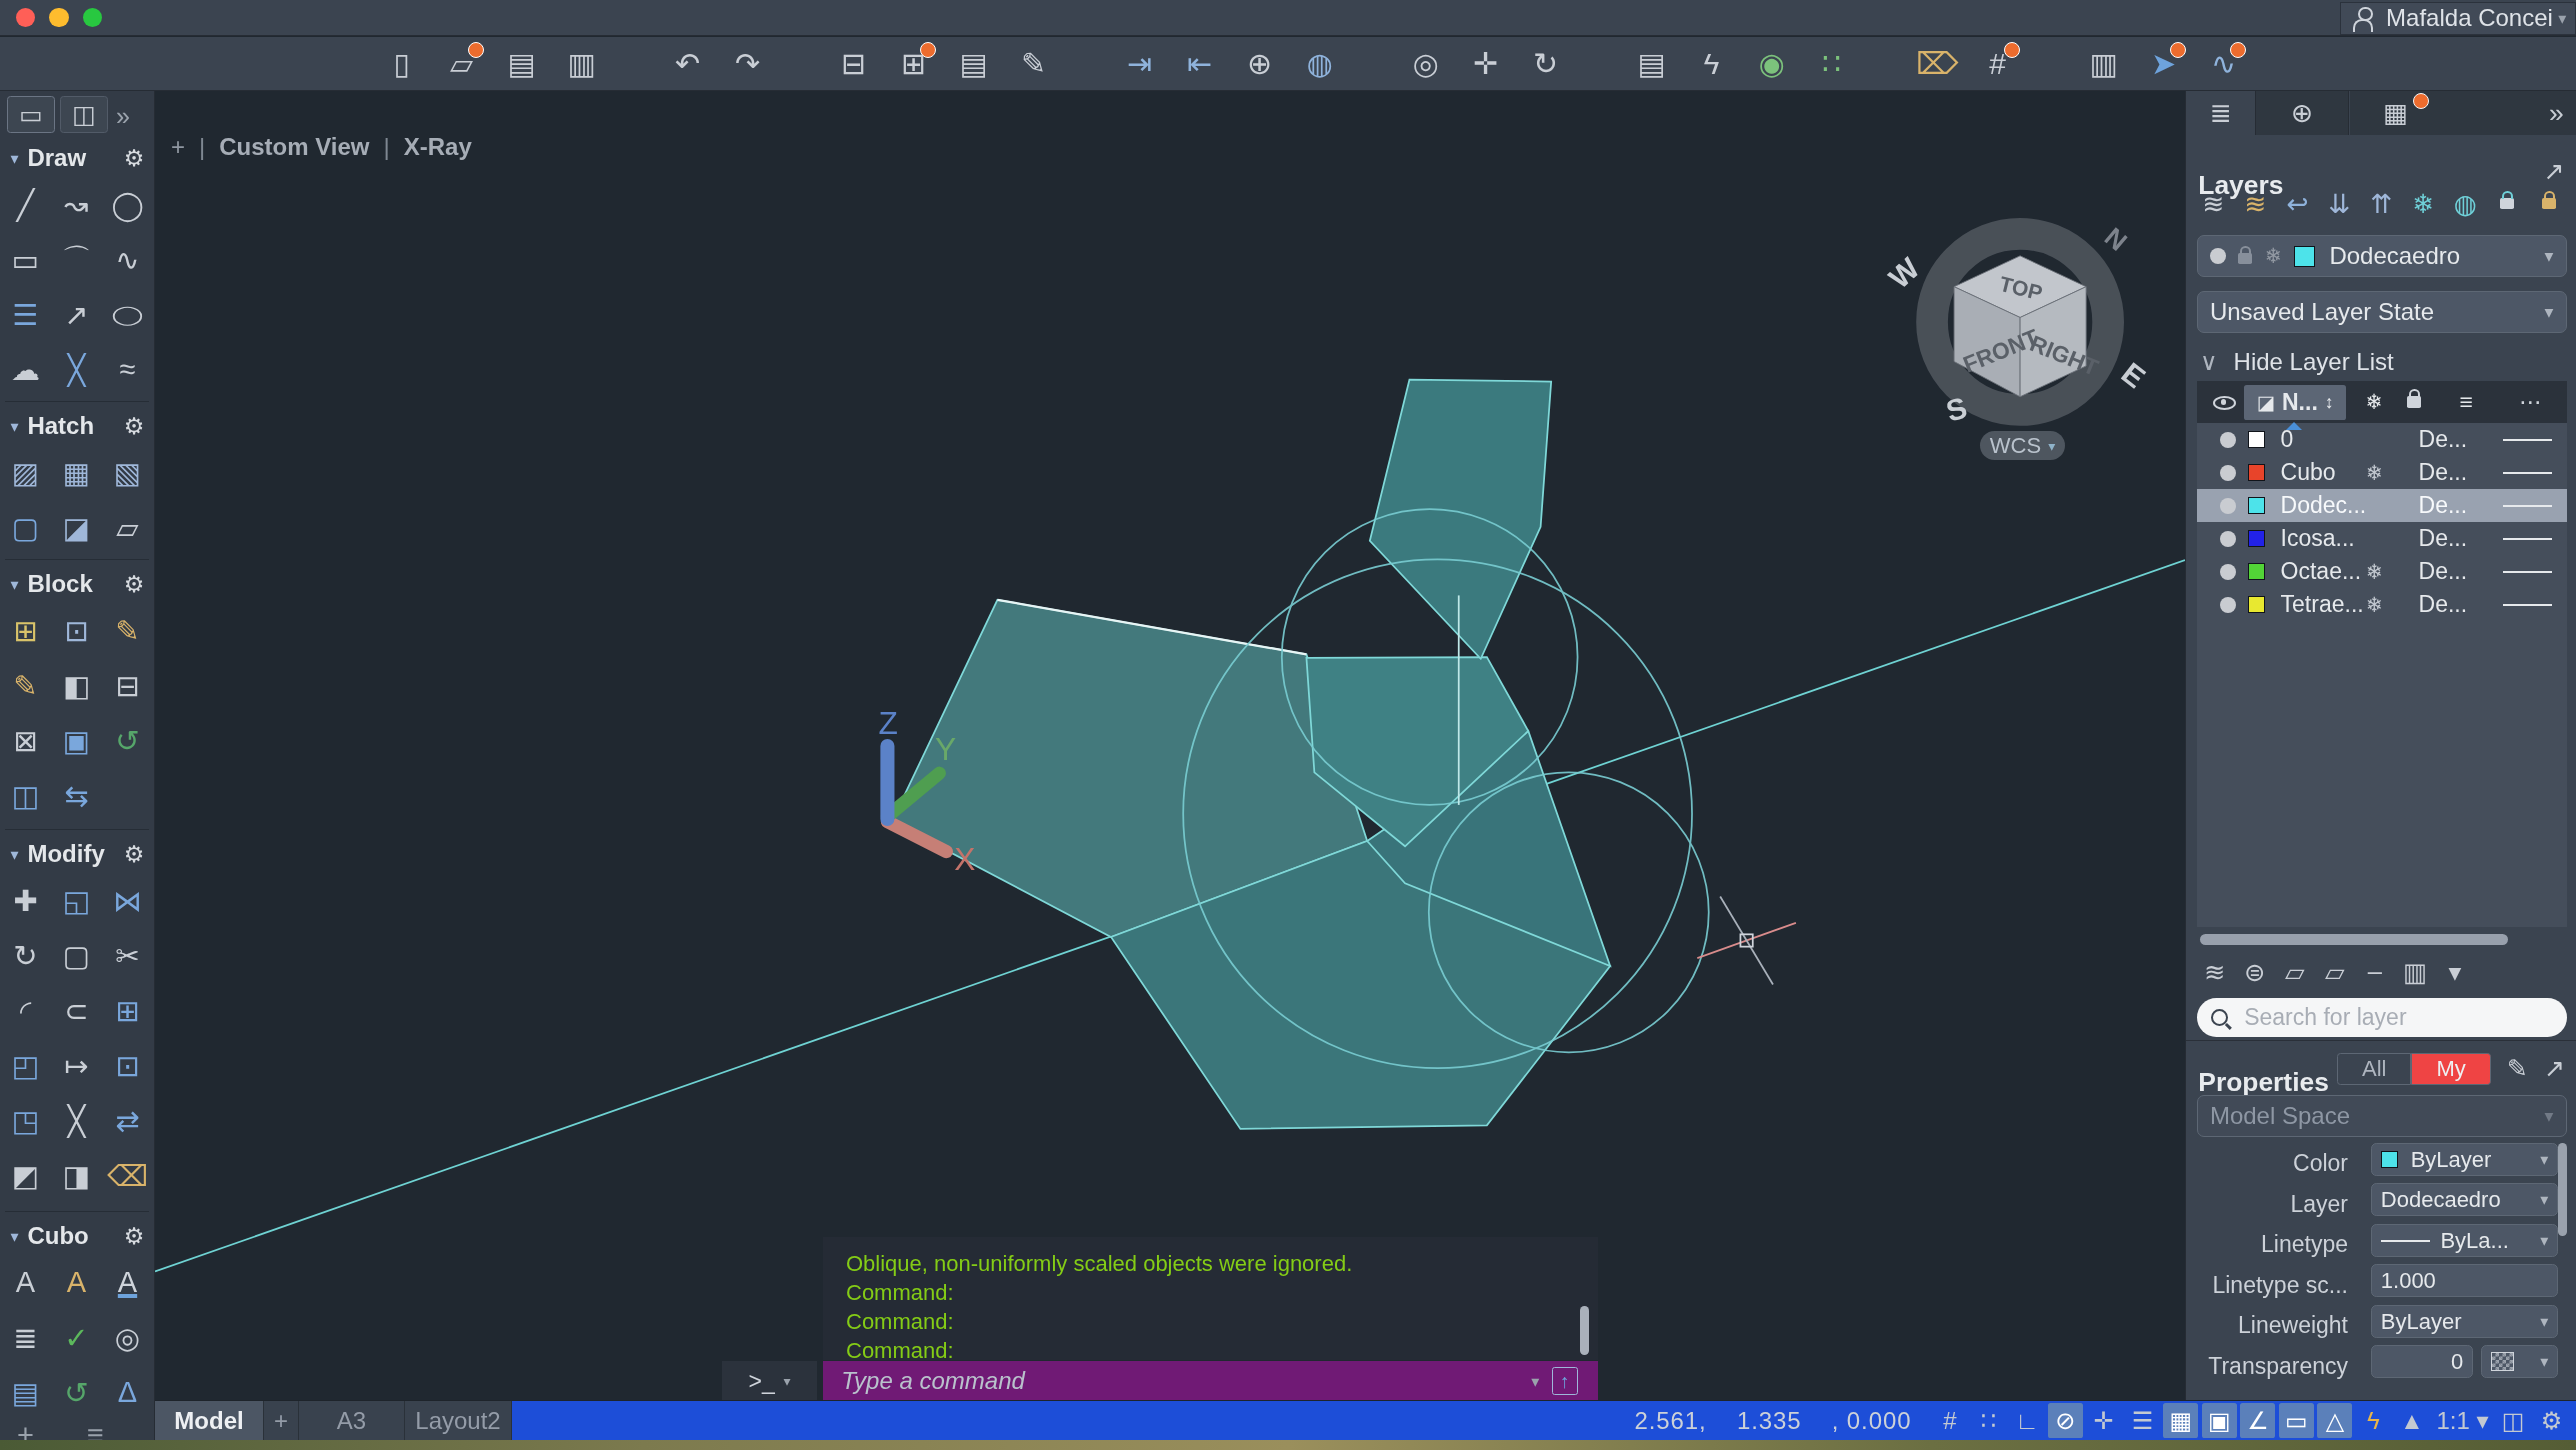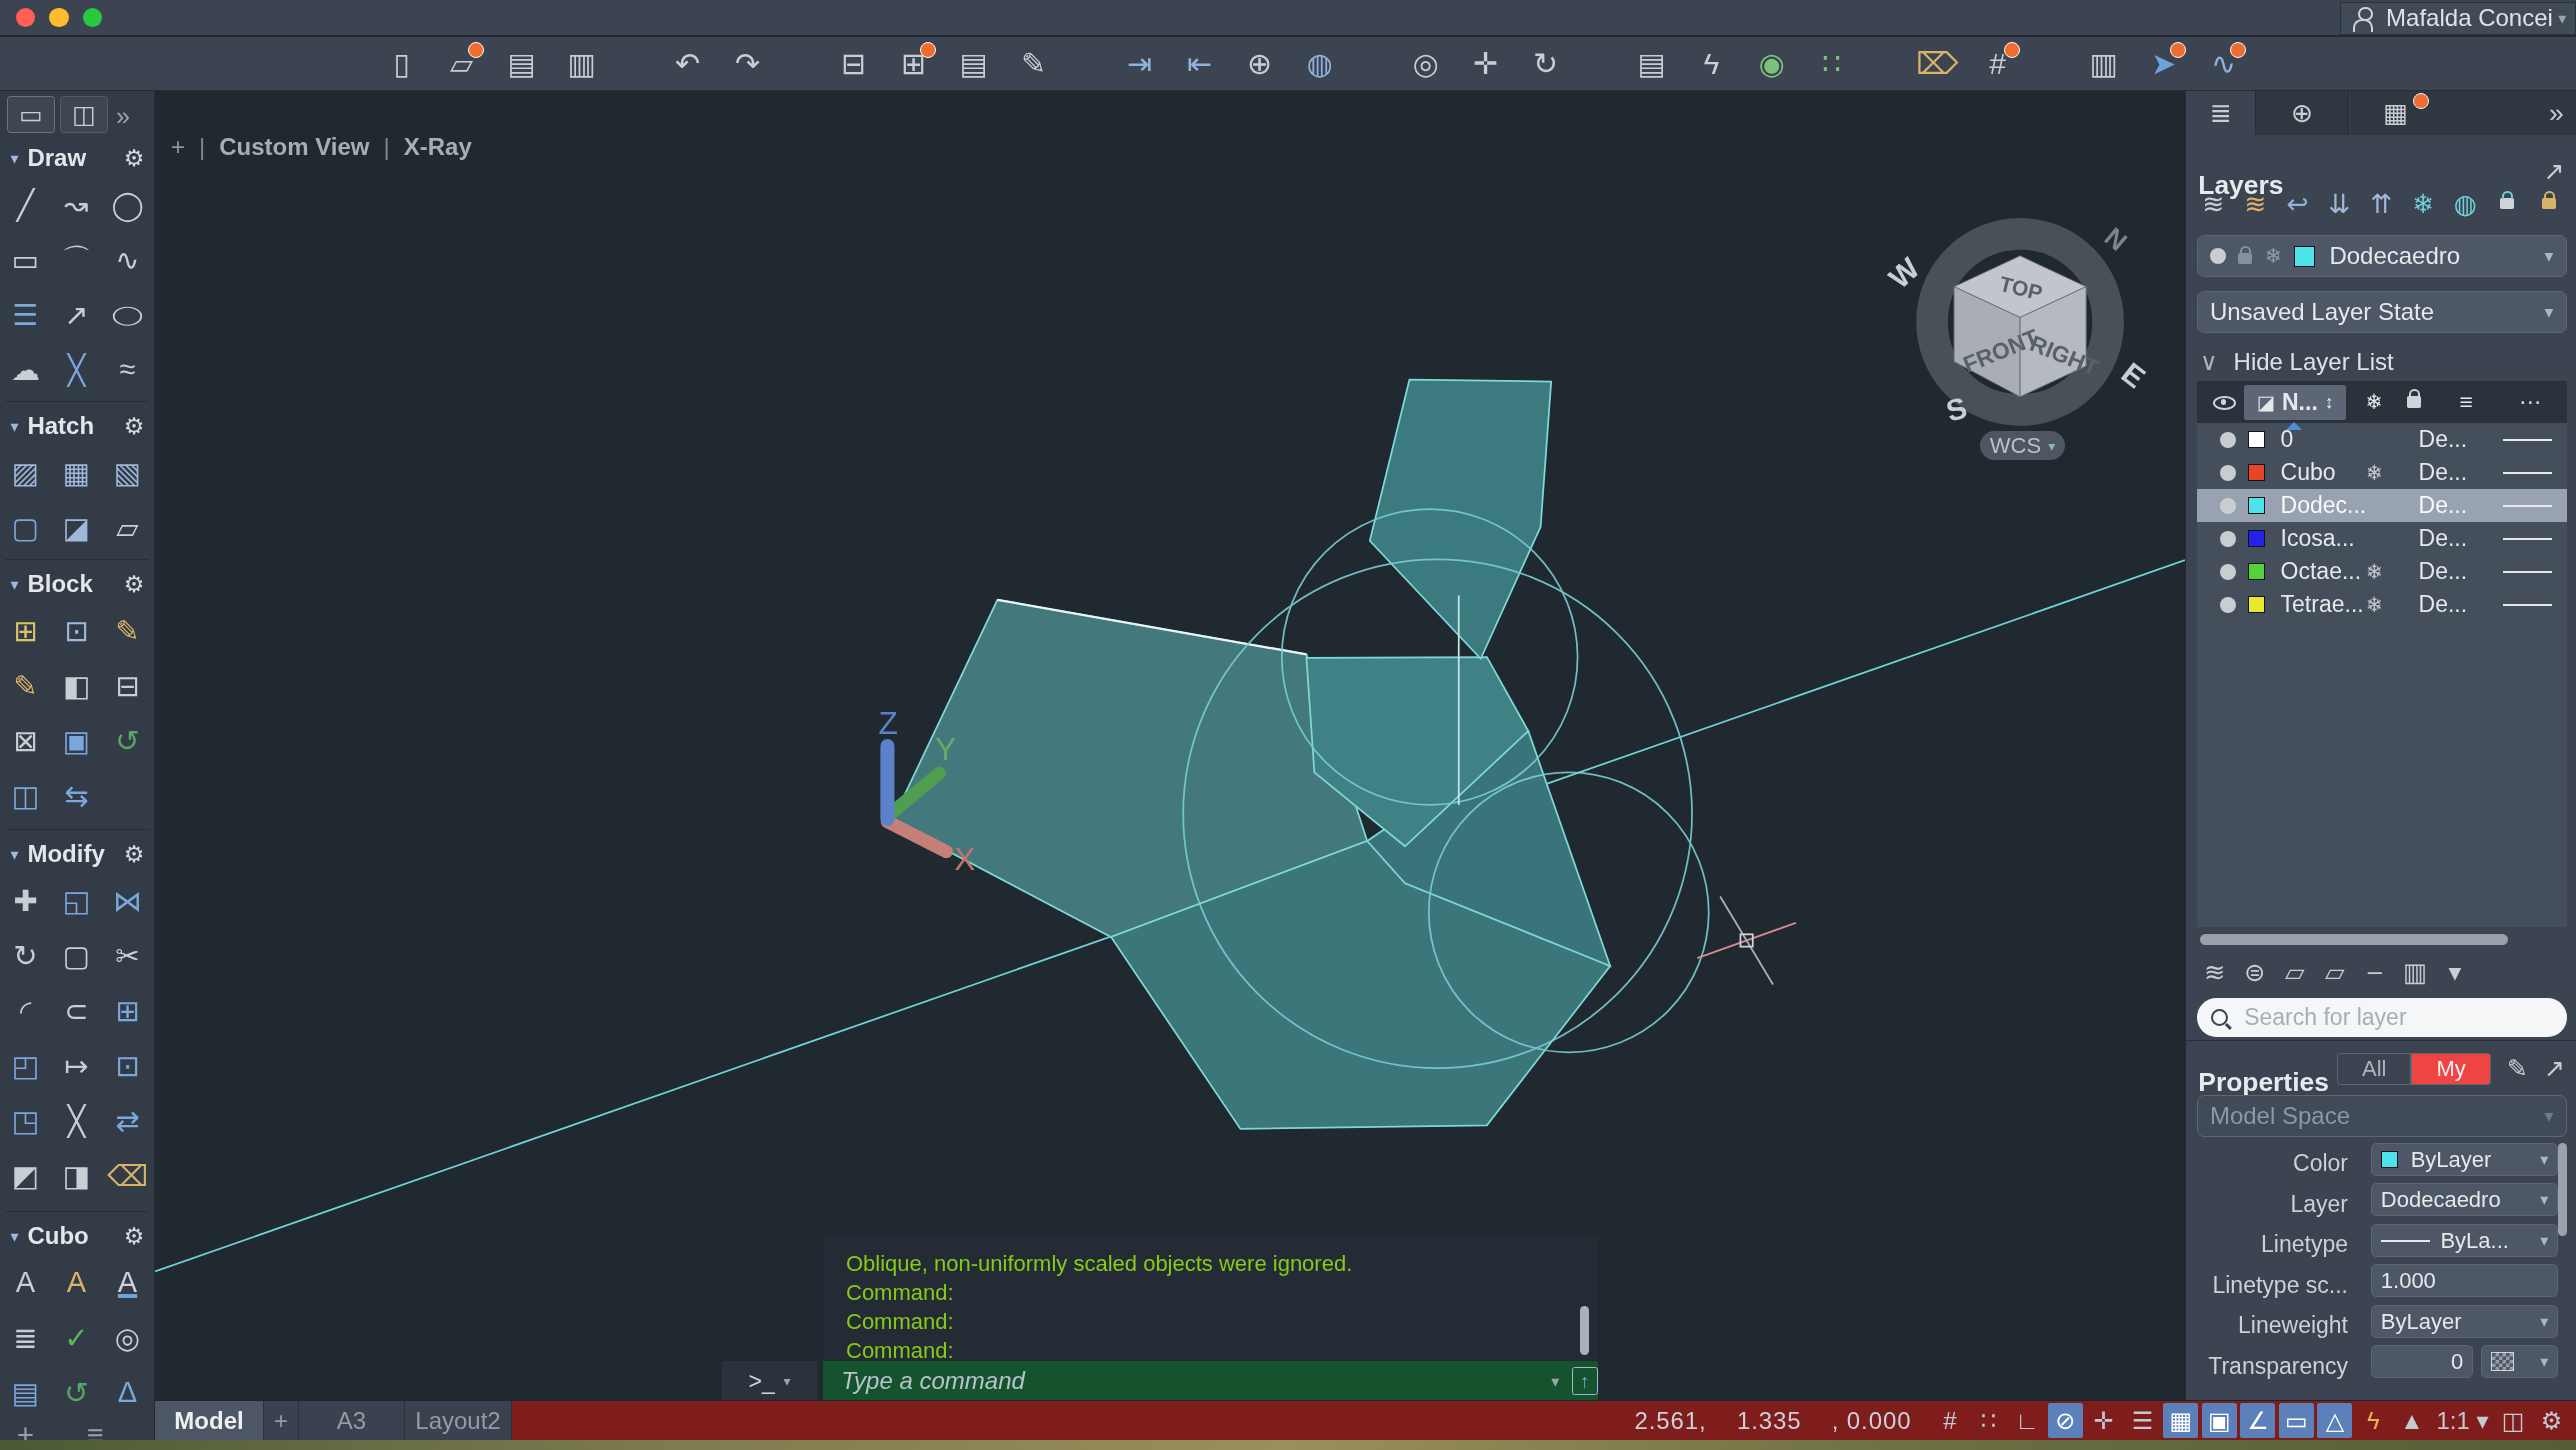--- a/index.html
+++ b/index.html
@@ -53,21 +53,21 @@
   #vplabel .plus{color:#8f97a1;font-weight:normal;}
   #wcspill{width:85px;height:29px;border-radius:15px;background:#4e565f;color:#b9c2cc;font-size:22px;display:flex;align-items:center;justify-content:center;gap:7px;}
 
   
   #cmdpanel{left:668px;top:1146px;width:775px;height:123px;background:rgba(38,44,54,.93);padding:12.3px 23px 0 23px;}
   .cmdline{color:#84cc16;font-size:22px;line-height:29px;white-space:nowrap;overflow:hidden;}
   #cmdscroll{right:8.8px;bottom:5.3px;width:8.8px;height:49px;background:#aab1bb;border-radius:4.4px;}
   #cmdrow{left:567px;top:1270px;width:876px;height:40px;display:flex;}
   #cmdprompt{width:95px;height:40px;background:#2b323c;color:#cfd4db;font-size:23px;display:flex;align-items:center;justify-content:center;gap:8.8px;}
   #cmdprompt .ar{font-size:14px;color:#9aa2ac;}
-  #cmdinputwrap{flex:1;height:40px;background:#14532d;display:flex;align-items:center;padding:0 0 0 16px;margin-left:6.2px;}
+  #cmdinputwrap{flex:1;height:40px;background:#701a75;display:flex;align-items:center;padding:0 20px 0 16px;margin-left:6.2px;}
   #cmdinput{flex:1;background:transparent;border:none;outline:none;font-style:italic;font-size:24px;color:#e6e9ec;}
   #cmdinput::placeholder{color:#b9c2cc;}
   #cmdarrow{color:#9aa2ac;font-size:16px;margin:0 12.3px;}
   #pastebtn{width:26.4px;height:28px;border:1.8px solid #9fb7d9;border-radius:2.6px;color:#6ea3dc;font-size:19.4px;display:flex;align-items:center;justify-content:center;}
 
   
   #rpanel{left:2185px;top:91px;width:391px;height:1309px;background:#3b4450;border-left:0.9px solid #262c34;}
   .rtab{position:absolute;top:0;height:44px;display:flex;align-items:center;justify-content:center;font-size:26.4px;color:#c9ced5;border-right:0.9px solid #262c34;background:#2f3740;}
   .rtab.active{background:#3b4450;}
   .rtab .badge{position:absolute;right:12.3px;top:1.8px;width:16px;height:16px;border-radius:50%;background:#ed6c2e;border:1.8px solid #f5f6f7;}
@@ -113,21 +113,21 @@
   .seg.on{background:#ef4444;color:#eef0f3;}
   .plabel{position:absolute;width:158px;text-align:right;color:#ccd1d8;font-size:23px;}
   .pval{position:absolute;left:181px;width:187px;height:33px;background:#4d5766;border:0.9px solid #5d6774;border-radius:5.3px;display:flex;align-items:center;padding:0 8.8px;color:#e6e9ec;font-size:22px;}
   .pval .arrow{margin-left:auto;color:#aeb5bf;font-size:16px;}
   .checker{width:23px;height:19.4px;border:1.8px solid #cfd4db;
    background-image:linear-gradient(45deg,#9aa1ab 25%,transparent 25%,transparent 75%,#9aa1ab 75%),linear-gradient(45deg,#9aa1ab 25%,transparent 25%,transparent 75%,#9aa1ab 75%);
    background-size:7px 7px;background-position:0 0,3.5px 3.5px;}
   #vscroll{left:372px;top:1052px;width:8.8px;height:93px;background:#9aa2ad;border-radius:4.4px;}
 
   
-  #statusbar{left:155px;top:1400px;width:2421px;height:40px;background:#7f1d1d;border-top:0.9px solid #1e242b;display:flex;align-items:center;}
+  #statusbar{left:155px;top:1400px;width:2421px;height:40px;background:#1d4ed8;border-top:0.9px solid #1e242b;display:flex;align-items:center;}
   .mtab{height:40px;display:flex;align-items:center;justify-content:center;font-size:24px;color:#949ca8;background:#39424e;border-right:0.9px solid #2a3139;cursor:pointer;}
   .mtab.on{background:#4c5664;color:#eef0f3;font-weight:bold;}
   #coords{margin-left:auto;color:#ccd1d8;font-size:24px;white-space:pre;letter-spacing:0.9px;}
   #sticons{display:flex;align-items:center;gap:3.5px;margin:0 7px 0 21px;}
   .st{min-width:35px;height:35px;padding:0 3.5px;display:flex;align-items:center;justify-content:center;font-size:24px;color:#c3c9d1;border-radius:2.6px;cursor:pointer;white-space:nowrap;}
   .st.on{background:#5b80ba;color:#ffffff;}
 
   #wallpaper{left:0;top:1440px;width:2576px;height:10.6px;background:linear-gradient(90deg,#4a5a35,#7c7a4e 25%,#9a8f5c 50%,#6b6f42 75%,#555d35);}
 </style>
 </head>

